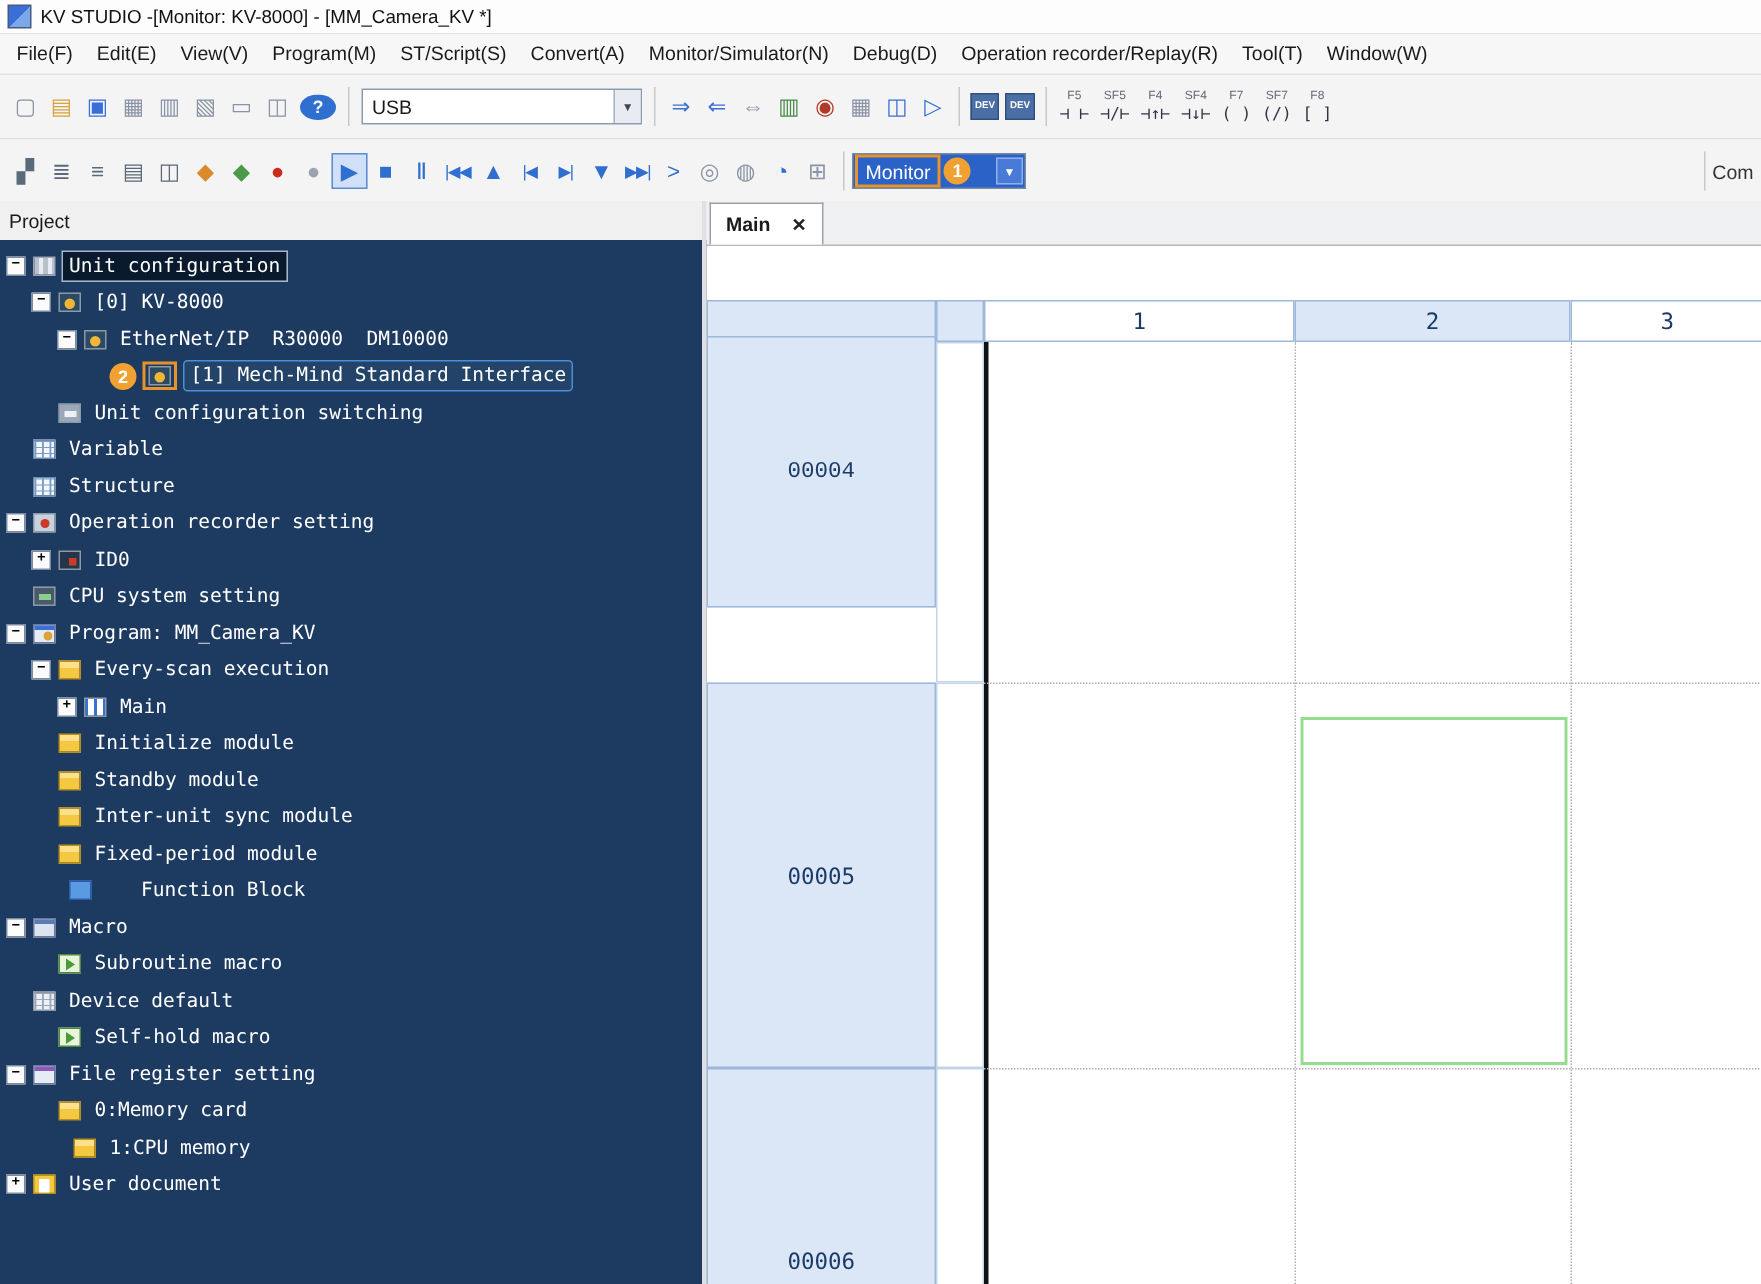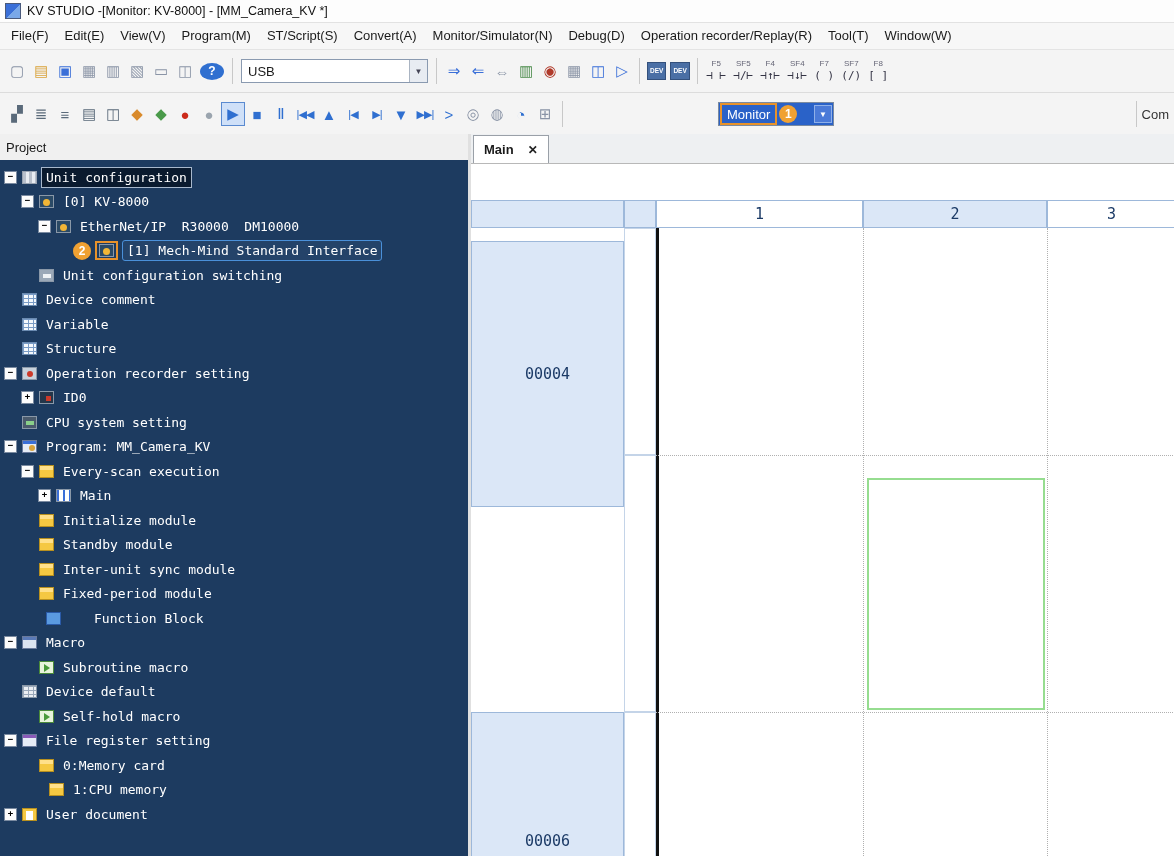--- a/index.html
+++ b/index.html
@@ -22,21 +22,21 @@
   .combo{width:185px;height:22px;background:#fff;border:1px solid #8a9ab0;display:flex;align-items:center;font-size:13px;margin:0 3px;}
   .combo-text{flex:1;padding-left:6px;}
   .combo-arrow{width:17px;height:100%;background:#e8ecf2;border-left:1px solid #aab4c2;color:#445;font-size:8px;display:flex;align-items:center;justify-content:center;}
   .devbox{font:bold 6.5px/8px "Liberation Sans",sans-serif;color:#fff;background:#4a6fa5;border:1px solid #33507c;padding:4px 2px;margin:0 2px;}
   .fk{width:27px;height:36px;display:flex;flex-direction:column;align-items:center;justify-content:center;flex:none;}
   .fk-label{font-size:8px;line-height:10px;color:#667;}
   .fk-sym{font:11px/14px "DejaVu Sans Mono",monospace;color:#334;white-space:nowrap;}
   .flex-sp{flex:1;}
   .com-label{font-size:13px;color:#333;padding-right:0px;white-space:nowrap;}
   
-  .mon-combo{width:114px;height:22px;background:#2a62c8;border:1px solid #7a8aa0;display:flex;align-items:center;position:relative;margin-left:150px;}
+  .mon-combo{width:114px;height:22px;background:#2a62c8;border:1px solid #7a8aa0;display:flex;align-items:center;position:relative;}
   .ann-rect{border:2px solid #e8922a;height:18px;display:flex;align-items:center;margin-left:1px;padding:0 5px;}
   .mon-text{color:#fff;font-size:13px;}
   .mon-arrow{position:absolute;right:1px;top:2px;width:16px;height:16px;background:#4a7ad8;border:1px solid #8fb0e8;color:#fff;font-size:8px;display:flex;align-items:center;justify-content:center;}
   .ann-badge{width:18px;height:18px;border-radius:50%;background:#f0a132;color:#fff;font:bold 12px/18px "Liberation Sans",sans-serif;text-align:center;flex:none;}
   .mon-combo .ann-badge{margin-left:2px;}
   
   #content{position:absolute;top:134px;left:0;right:0;bottom:0;}
   #project-panel{position:absolute;left:0;top:0;width:528px;height:100%;}
   #panel-header{height:26px;background:#f0f0f0;border-bottom:1px solid #c8c8c8;display:flex;align-items:center;font-size:13px;padding:0 6px;}
   #panel-header .ph-title{flex:1;}
@@ -259,25 +259,20 @@
           <span class="tlabel focus">[1] Mech-Mind Standard Interface</span>
         </div>
         <div class="trow" style="padding-left: 21px;">
           <span class="exp-sp"></span>
           <span class="tico t-unit-switch"></span>
           <span class="tlabel">Unit configuration switching</span>
         </div>
         <div class="trow" style="padding-left: 4px;">
           <span class="exp-sp"></span>
           <span class="tico t-table"></span>
-          <span class="tlabel">Device comment</span>
-        </div>
-        <div class="trow" style="padding-left: 4px;">
-          <span class="exp-sp"></span>
-          <span class="tico t-table"></span>
           <span class="tlabel">Variable</span>
         </div>
         <div class="trow" style="padding-left: 4px;">
           <span class="exp-sp"></span>
           <span class="tico t-table"></span>
           <span class="tlabel">Structure</span>
         </div>
         <div class="trow" style="padding-left: 4px;">
           <span class="exp">−</span>
           <span class="tico t-recorder"></span>
@@ -382,22 +377,23 @@
         <span>Main</span>
         <span class="tab-close">✕</span>
       </div>
     </div>
     <div id="canvas">
         <div class="hcell hblue" style="left: 0px; top: 36px; width: 153px; height: 28px; position: absolute;"></div>
         <div class="hcell hblue" style="left: 153px; top: 36px; width: 32px; height: 28px; position: absolute;"></div>
         <div class="hcell" style="left: 185px; top: 36px; width: 207px; height: 28px; position: absolute;">1</div>
         <div class="hcell hblue" style="left: 392px; top: 36px; width: 184px; height: 28px; position: absolute;">2</div>
         <div class="hcell" style="left: 576px; top: 36px; width: 129px; height: 28px; position: absolute;">3</div>
-        <div class="rnum" style="left: 0px; top: 77px; width: 153px; height: 266px; position: absolute;">00004</div>
+        <div class="rnum" style="left: 0px; top: 60px; width: 153px; height: 181px; position: absolute; font-family: Liberation Mono, monospace;">00004</div>
         <div class="ncell" style="left: 153px; top: 64px; width: 32px; height: 227px; position: absolute;"></div>
+        <div class="rnum" style="left: 0px; top: 291px; width: 153px; height: 257px; position: absolute;">00005</div>
         <div class="ncell" style="left: 153px; top: 291px; width: 32px; height: 257px; position: absolute;"></div>
         <div class="rnum" style="left: 0px; top: 548px; width: 153px; height: 257px; position: absolute;">00006</div>
         <div class="ncell" style="left: 153px; top: 548px; width: 32px; height: 257px; position: absolute;"></div>
         <div class="busbar" style="left: 185px; top: 64px; width: 3px; height: 628px; position: absolute;"></div>
         <div class="dotv" style="left: 392px; top: 64px; width: 0px; height: 628px; position: absolute;"></div>
         <div class="dotv" style="left: 576px; top: 64px; width: 0px; height: 628px; position: absolute;"></div>
         <div class="doth" style="left: 185px; top: 291px; width: 519px; height: 0px; position: absolute;"></div>
         <div class="doth" style="left: 185px; top: 548px; width: 519px; height: 0px; position: absolute;"></div>
         <div class="selrect" style="left: 396px; top: 314px; width: 178px; height: 232px; position: absolute;"></div>
       </div>

